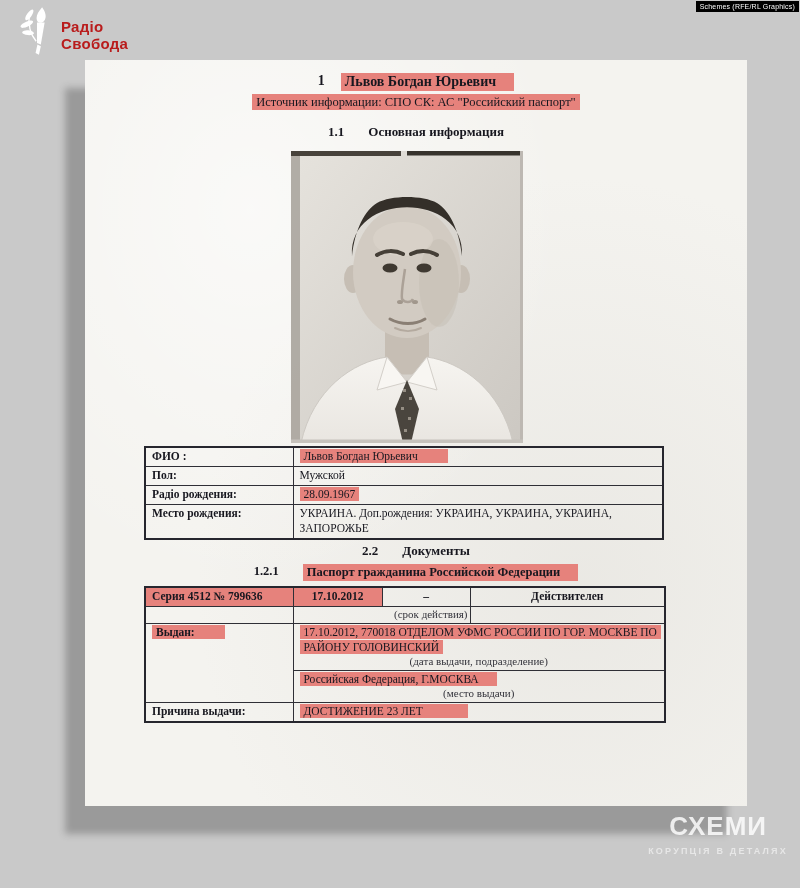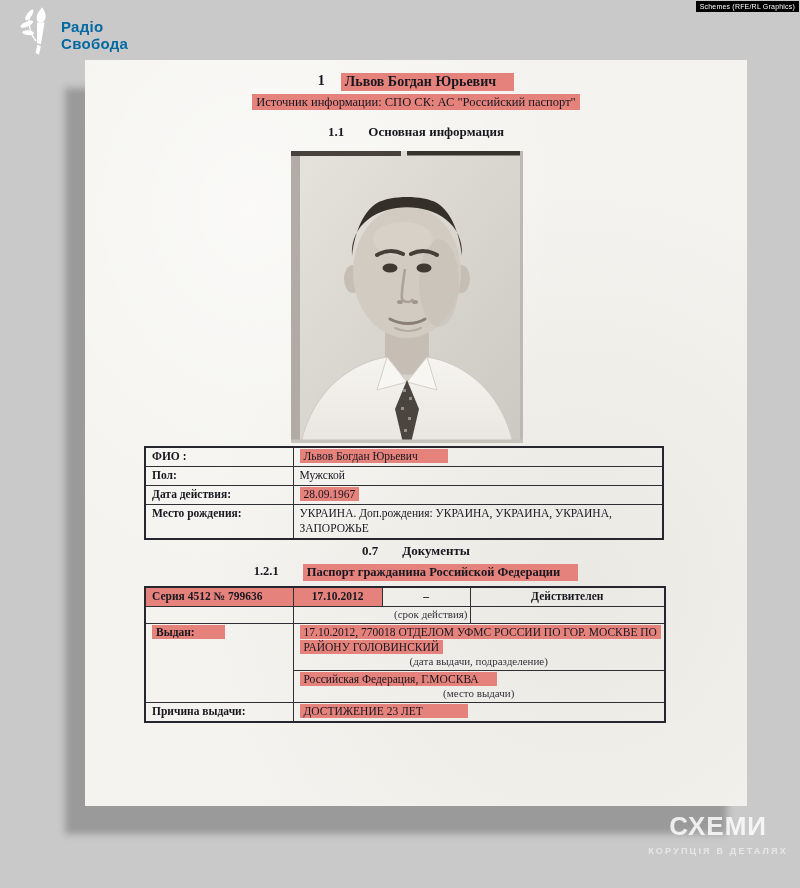--- a/index.html
+++ b/index.html
@@ -10,21 +10,21 @@
     color:#17171f;
   }
   
   .credit-badge{
     position:absolute;top:1px;right:1px;background:#000;color:#fff;
     font:7px/1.3 "Liberation Sans","DejaVu Sans",sans-serif;
     padding:1px 4px;letter-spacing:.2px;
   }
   .rfe-logo{position:absolute;left:20px;top:6px;display:flex;align-items:flex-start;}
   .rfe-text{
-    margin:12px 0 0 7px;color:#0369a1;
+    margin:12px 0 0 7px;color:#b91c1c;
     font:bold 15px/17px "Liberation Sans","DejaVu Sans",sans-serif;letter-spacing:.3px;
   }
   .schemes-logo{position:absolute;right:12px;top:813px;text-align:center;
     font-family:"Liberation Sans","DejaVu Sans",sans-serif;}
   .schemes-title{font-size:26px;font-weight:800;letter-spacing:1px;color:rgba(255,255,255,.82);line-height:1;}
   .schemes-sub{font-size:9px;letter-spacing:2.2px;color:rgba(255,255,255,.55);margin-top:7px;font-weight:bold;}
   
   .paper{
     position:absolute;left:85px;top:60px;width:662px;height:746px;
     background:
@@ -159,32 +159,32 @@
       <tbody>
           <tr class="r-h19">
         <td class="lbl">ФИО :</td>
         <td><span class="hl hl-pad">Львов Богдан Юрьевич</span></td>
       </tr>
       <tr class="r-h19">
         <td class="lbl">Пол:</td>
         <td><span>Мужской</span></td>
       </tr>
       <tr class="r-h19">
-        <td class="lbl">Дата действия:</td>
+        <td class="lbl">Радіо рождения:</td>
         <td><span class="hl">28.09.1967</span></td>
       </tr>
       <tr>
         <td class="lbl">Место рождения:</td>
         <td><span>УКРАИНА. Доп.рождения: УКРАИНА, УКРАИНА, УКРАИНА, ЗАПОРОЖЬЕ</span></td>
       </tr>
     </tbody>
       </table>
 
     <div class="heading h-docs">
-      <span>0.7</span>
+      <span>2.2</span>
       <span>Документы</span>
     </div>
 
     <div class="heading h-passport">
       <span>1.2.1</span>
       <span class="hl hl-pad-md">Паспорт гражданина Российской Федерации</span>
     </div>
 
     <table class="t2">
       <colgroup>

